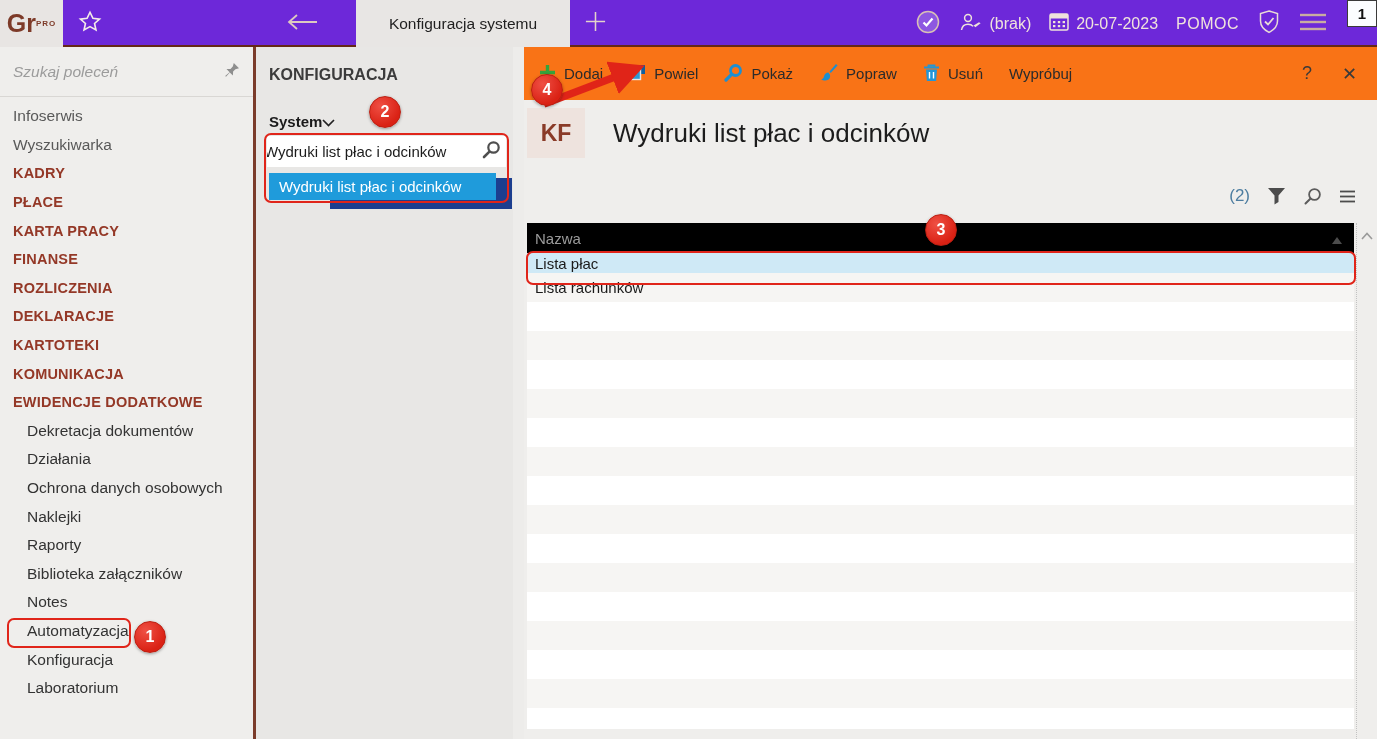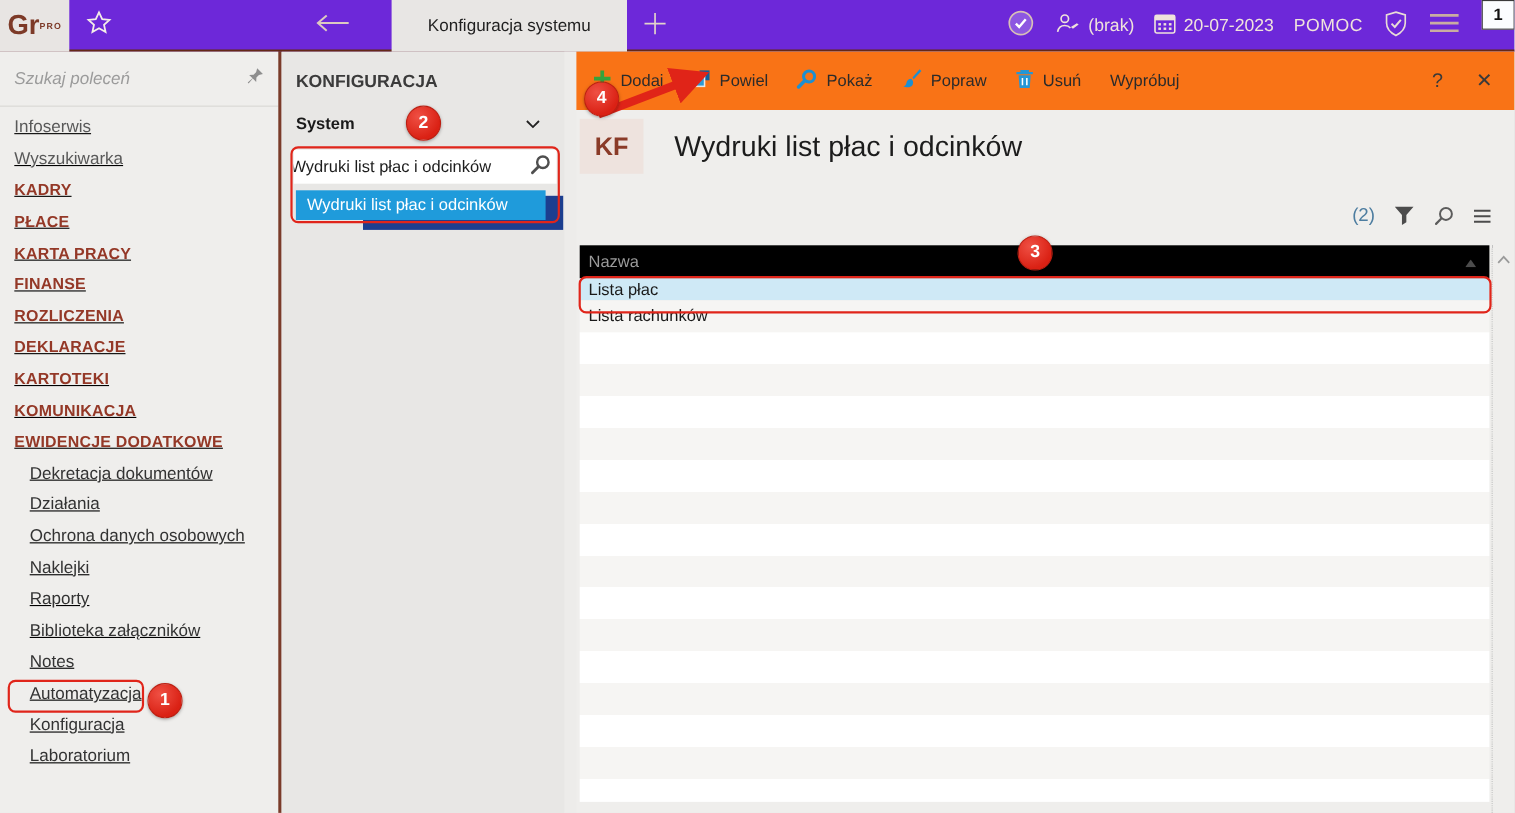--- a/index.html
+++ b/index.html
@@ -21,35 +21,35 @@
   .tb-right .witem{display:flex;align-items:center;gap:7px;cursor:pointer;}
   .pomoc{letter-spacing:.5px;}
   .notif{position:absolute;top:0;right:0;width:30px;height:27px;background:#fbfdff;
          border:1px solid #3a3a3a;display:flex;align-items:center;justify-content:center;
          font-size:15px;font-weight:700;color:#111;}
 
   
   .sidebar{position:absolute;left:0;top:47px;width:253px;height:692px;background:#efeeec;}
   .search-row{height:50px;display:flex;align-items:center;padding:0 13px;border-bottom:1px solid #d9d7d4;}
   .search-ph{flex:1;font-style:italic;font-size:15.5px;color:#9b9b9b;}
-  .nav{padding-top:5px;text-decoration:underline;}
+  .nav{padding-top:5px;}
   .nav-item{height:28.6px;display:flex;align-items:center;padding-left:13px;font-size:15.5px;
             color:#333;cursor:pointer;white-space:nowrap;}
   .nav-item.muted{color:#595959;}
   .nav-item.cat{font-weight:700;font-size:14.5px;color:#943827;letter-spacing:.2px;}
   .nav-item.sub{padding-left:27px;}
 
   .vdiv{position:absolute;left:253px;top:47px;width:3px;height:692px;background:#7a3b2a;}
 
   
   .panel{position:absolute;left:256px;top:47px;width:268px;height:692px;background:#e8e7e5;}
   .panel-strip{position:absolute;right:0;top:0;width:11px;height:100%;background:#edecea;}
   .panel-title{padding:19px 0 0 13px;font-size:16px;font-weight:700;color:#3b3b3b;}
-  .sys-select{position:absolute;left:9px;top:51px;width:232px;height:29px;display:flex;
-              align-items:center;justify-content:space-between;padding:0 6px 0 4px;cursor:pointer;}
+  .sys-select{position:absolute;left:9px;top:60px;width:232px;height:29px;display:flex;
+              align-items:center;justify-content:flex-start;padding:0 6px 0 4px;cursor:pointer;}
   .sys-select .val{font-size:15px;font-weight:700;color:#1a1a1a;}
   .dd-shadow{position:absolute;left:74px;top:131px;width:182px;height:31px;background:#1c3e8f;}
   .cfg-input{position:absolute;left:11px;top:89px;width:239px;height:31px;background:#fff;
              display:flex;align-items:center;overflow:hidden;}
   .cfg-input .txt{flex:1;font-size:15px;color:#1c1c1c;white-space:nowrap;margin-left:-3px;}
   .cfg-input .mag{flex:0 0 auto;margin-right:5px;}
   .dd-item{position:absolute;left:13px;top:126px;width:227px;height:27px;background:#1f9bdb;
            color:#fff;font-size:15px;display:flex;align-items:center;padding-left:10px;cursor:pointer;}
 
   

